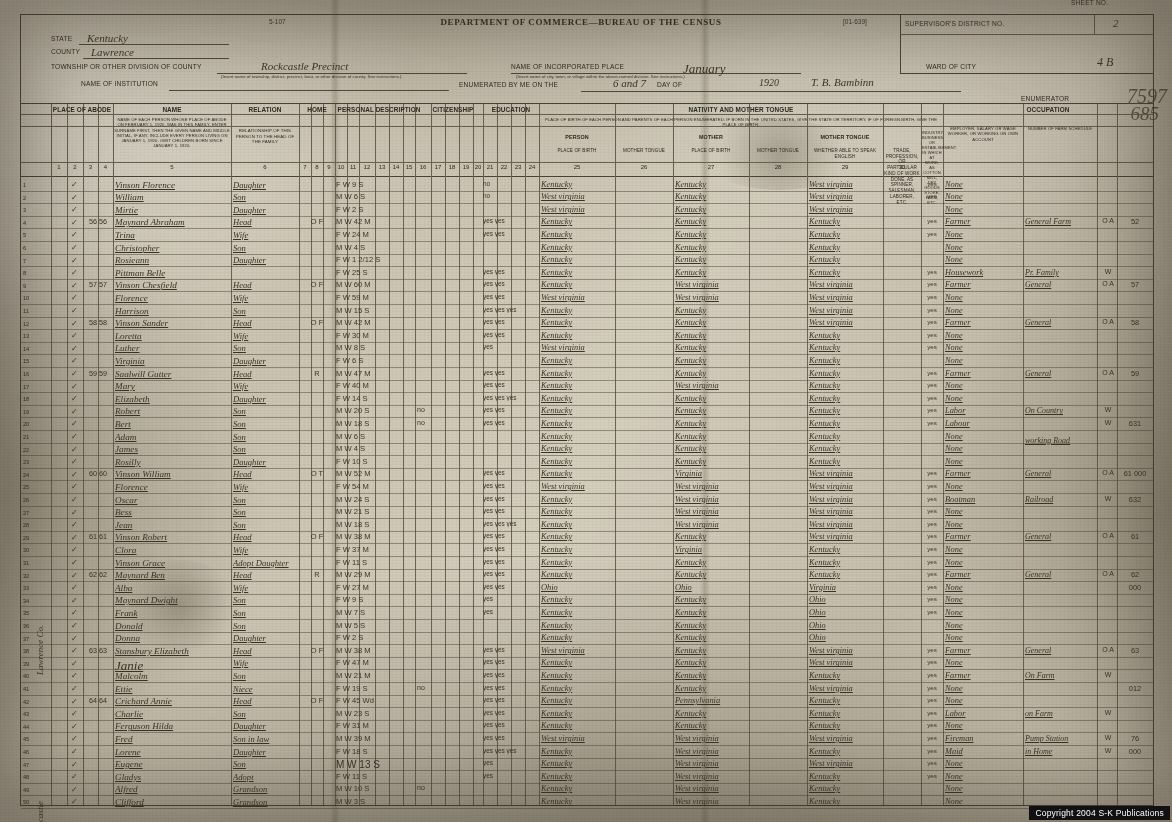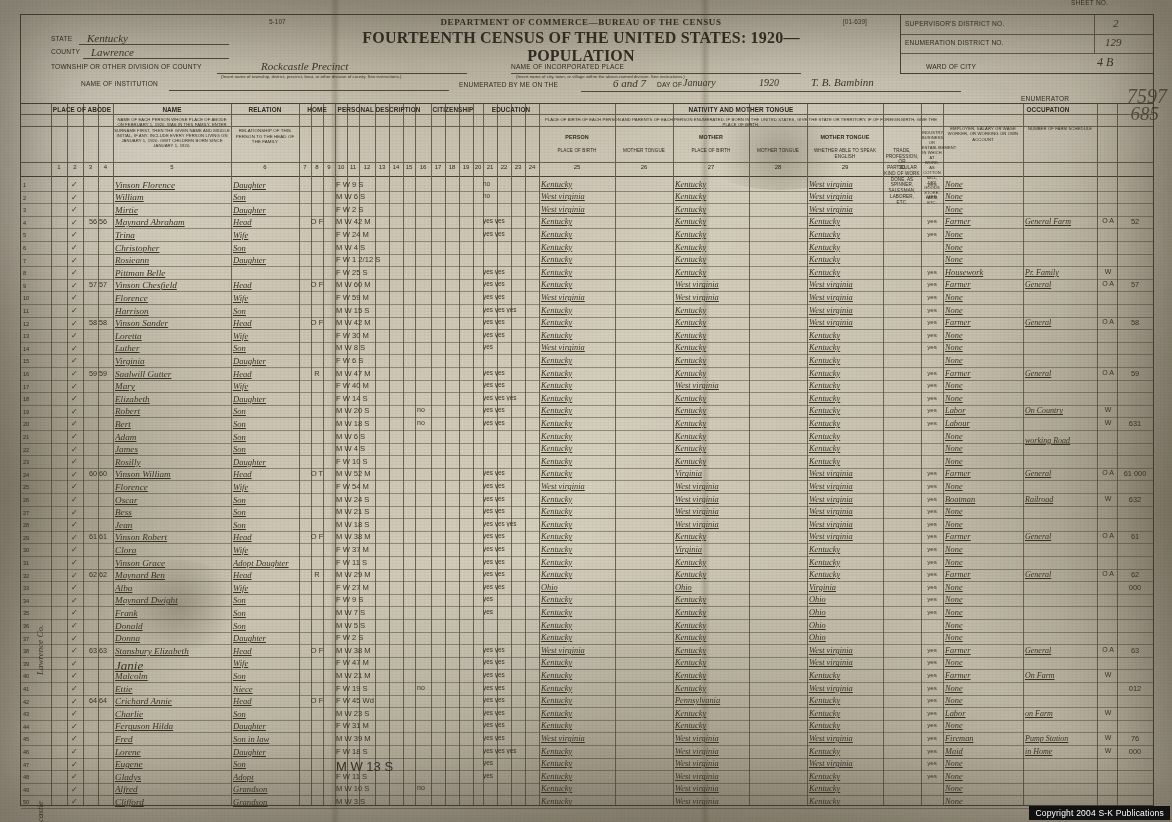--- a/index.html
+++ b/index.html
@@ -153,21 +153,20 @@
 
 
   <div class="form">
 
     <div class="hdr">
       <div class="tinycode" style="left:248px;top:3px">5-107</div>
       <div class="tinycode" style="left:822px;top:3px">[01-639]</div>
 
       <div class="hdr-center">
         <div class="l1">DEPARTMENT OF COMMERCE—BUREAU OF THE CENSUS</div>
-        <div class="l2">FOURTEENTH CENSUS OF THE UNITED STATES: 1920—POPULATION</div>
       </div>
 
       <div class="lbl" style="left:30px;top:20px">STATE</div>
       <div class="rule" style="left:58px;top:29px;width:150px"></div>
       <div class="hand nol" style="left:66px;top:17px;font-size:11px">Kentucky</div>
 
       <div class="lbl" style="left:30px;top:33px">COUNTY</div>
       <div class="rule" style="left:62px;top:43px;width:146px"></div>
       <div class="hand nol" style="left:70px;top:31px;font-size:11px">Lawrence</div>
 
@@ -182,37 +181,31 @@
 
       <div class="lbl" style="left:905px;top:48px">WARD OF CITY</div>
       <div class="rule" style="left:960px;top:58px;width:168px"></div>
 
       <div class="lbl" style="left:60px;top:65px">NAME OF INSTITUTION</div>
       <div class="rule" style="left:148px;top:75px;width:280px"></div>
 
       <div class="lbl" style="left:438px;top:66px">ENUMERATED BY ME ON THE</div>
       <div class="hand nol" style="left:592px;top:62px;font-size:11px">6 and 7</div>
       <div class="lbl" style="left:636px;top:66px">DAY OF</div>
-      <div class="hand nol" style="left:662px;top:62px;font-size:10px">January</div>
+      <div class="hand nol" style="left:662px;top:46px;font-size:13px">January</div>
       <div class="hand nol" style="left:738px;top:62px;font-size:10px">1920</div>
       <div class="hand nol" style="left:790px;top:61px;font-size:11px">T. B. Bambinn</div>
       <div class="rule" style="left:560px;top:76px;width:380px"></div>
       <div class="lbl" style="left:1000px;top:80px">ENUMERATOR</div>
 
       <div class="boxtr">
         <div class="row" style="top:0">
           <div class="lbl" style="left:4px;top:5px">SUPERVISOR'S DISTRICT No.</div>
           <div class="cellr">
             <div class="hand nol" style="left:18px;top:2px;font-size:11px">2</div>
-          </div>
-        </div>
-        <div class="row" style="top:19px">
-          <div class="lbl" style="left:4px;top:5px">ENUMERATION DISTRICT No.</div>
-          <div class="cellr">
-            <div class="hand nol" style="left:10px;top:2px;font-size:11px">129</div>
           </div>
         </div>
         <div class="lbl" style="left:170px;top:-16px">SHEET No.</div>
         <div class="hand nol" style="left:196px;top:40px;font-size:12px">4 B</div>
       </div>
 
       <div class="bigscrawl" style="right:-14px;top:70px;font-size:20px;opacity:.75">7597</div>
       <div class="bigscrawl" style="right:-6px;top:88px;font-size:19px;opacity:.75">685</div>
     </div>
 
@@ -956,21 +949,21 @@
           <div class="entry plain" style="left: 902px; top: 571.5px; width: 18px; font-size: 6.2px; overflow: hidden; text-align: center;">yes</div>
           <div class="entry" style="left: 924px; top: 571.5px; width: 76px; font-size: 8.4px; overflow: hidden;">Maid</div>
           <div class="entry" style="left: 1004px; top: 571.5px; width: 70px; font-size: 8px; overflow: hidden;">in Home</div>
           <div class="entry plain" style="left: 1078px; top: 571.5px; width: 18px; font-size: 7px; overflow: hidden; text-align: center;">W</div>
           <div class="entry plain" style="left: 1098px; top: 571.5px; width: 32px; font-size: 7.4px; overflow: hidden; text-align: center;">000</div>
           <div class="rowline" style="top: 595.2px;"></div>
           <div class="linenum" style="top: 586.6px;">47</div>
           <div class="tick" style="left: 50px; top: 584.6px;">✓</div>
           <div class="entry" style="left: 94px; top: 584.1px; width: 116px; font-size: 9.2px; overflow: hidden;">Eugene</div>
           <div class="entry" style="left: 212px; top: 584.1px; width: 66px; font-size: 8.6px; overflow: hidden;">Son</div>
-          <div class="entry plain" style="left: 315px; top: 584.1px; width: 62px; font-size: 13px; overflow: hidden;">M  W  13  S</div>
+          <div class="entry plain" style="left: 315px; top: 584.1px; width: 62px; font-size: 10px; overflow: hidden;">M  W  13  S</div>
           <div class="entry plain" style="left: 462px; top: 584.1px; width: 54px; font-size: 6.4px; overflow: hidden;">yes</div>
           <div class="entry" style="left: 520px; top: 584.1px; width: 72px; font-size: 8.4px; overflow: hidden;">Kentucky</div>
           <div class="entry" style="left: 654px; top: 584.1px; width: 72px; font-size: 8.4px; overflow: hidden;">West virginia</div>
           <div class="entry" style="left: 788px; top: 584.1px; width: 72px; font-size: 8.4px; overflow: hidden;">West virginia</div>
           <div class="entry plain" style="left: 902px; top: 584.1px; width: 18px; font-size: 6.2px; overflow: hidden; text-align: center;">yes</div>
           <div class="entry" style="left: 924px; top: 584.1px; width: 76px; font-size: 8.4px; overflow: hidden;">None</div>
           <div class="rowline" style="top: 607.8px;"></div>
           <div class="linenum" style="top: 599.2px;">48</div>
           <div class="tick" style="left: 50px; top: 597.2px;">✓</div>
           <div class="entry" style="left: 94px; top: 596.7px; width: 116px; font-size: 9.2px; overflow: hidden;">Gladys</div>

